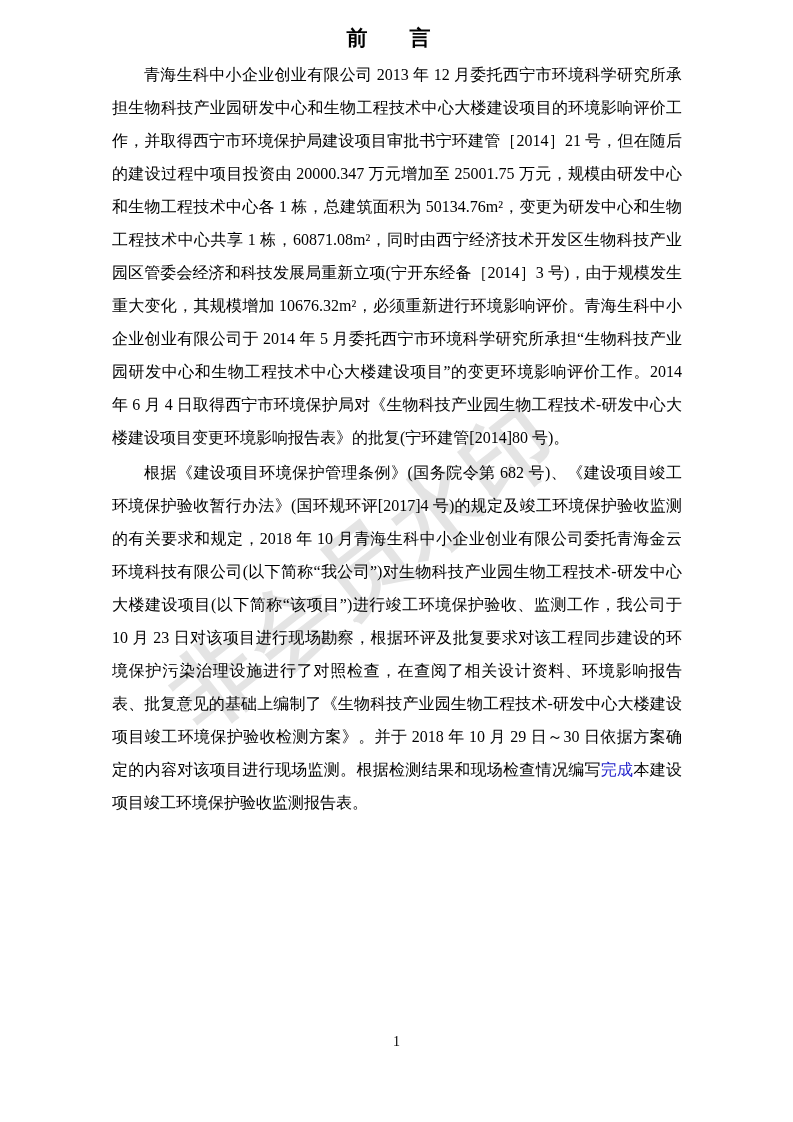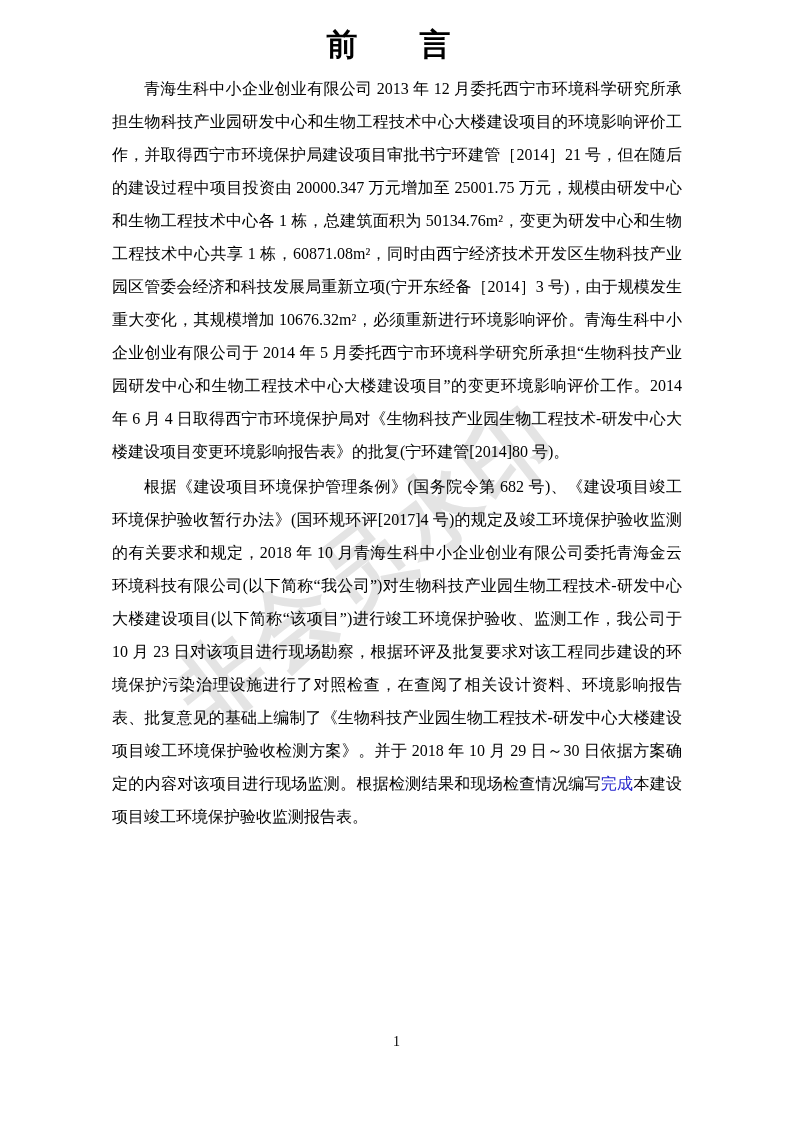--- a/index.html
+++ b/index.html
@@ -37,21 +37,21 @@
   .doc-header {
     padding-top: 52px;
     text-align: center;
     font-size: 13.5px;
     font-weight: bold;
     letter-spacing: 0px;
   }
   .doc-title {
     margin: 24px 16px 0 0;
     text-align: center;
-    font-size: 31px;
+    font-size: 21px;
     font-weight: bold;
   }
   .body-text {
     margin: 6px 111px 0 112px;
     font-size: 16px;
     line-height: 33px;
     text-align: justify;
   }
   .body-text p.para {
     margin: 0 0 2px 0;

